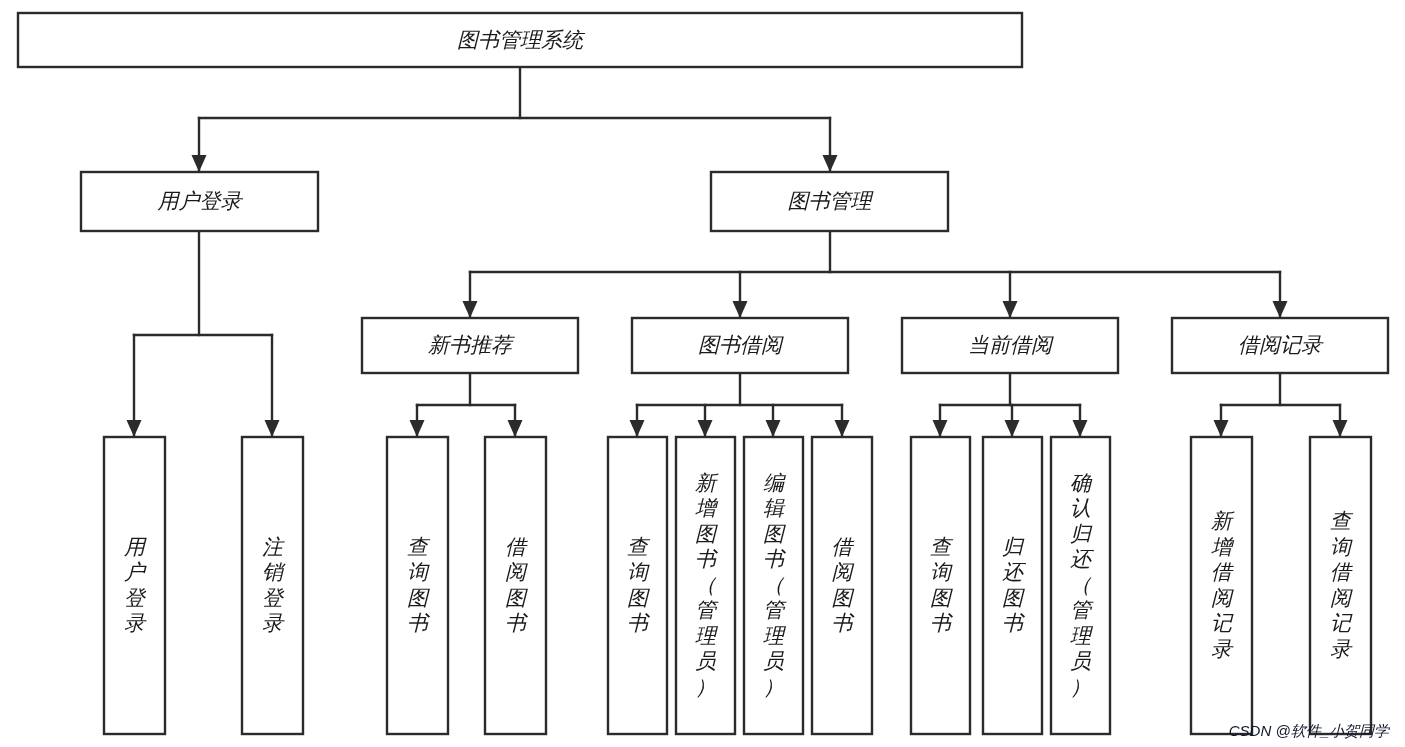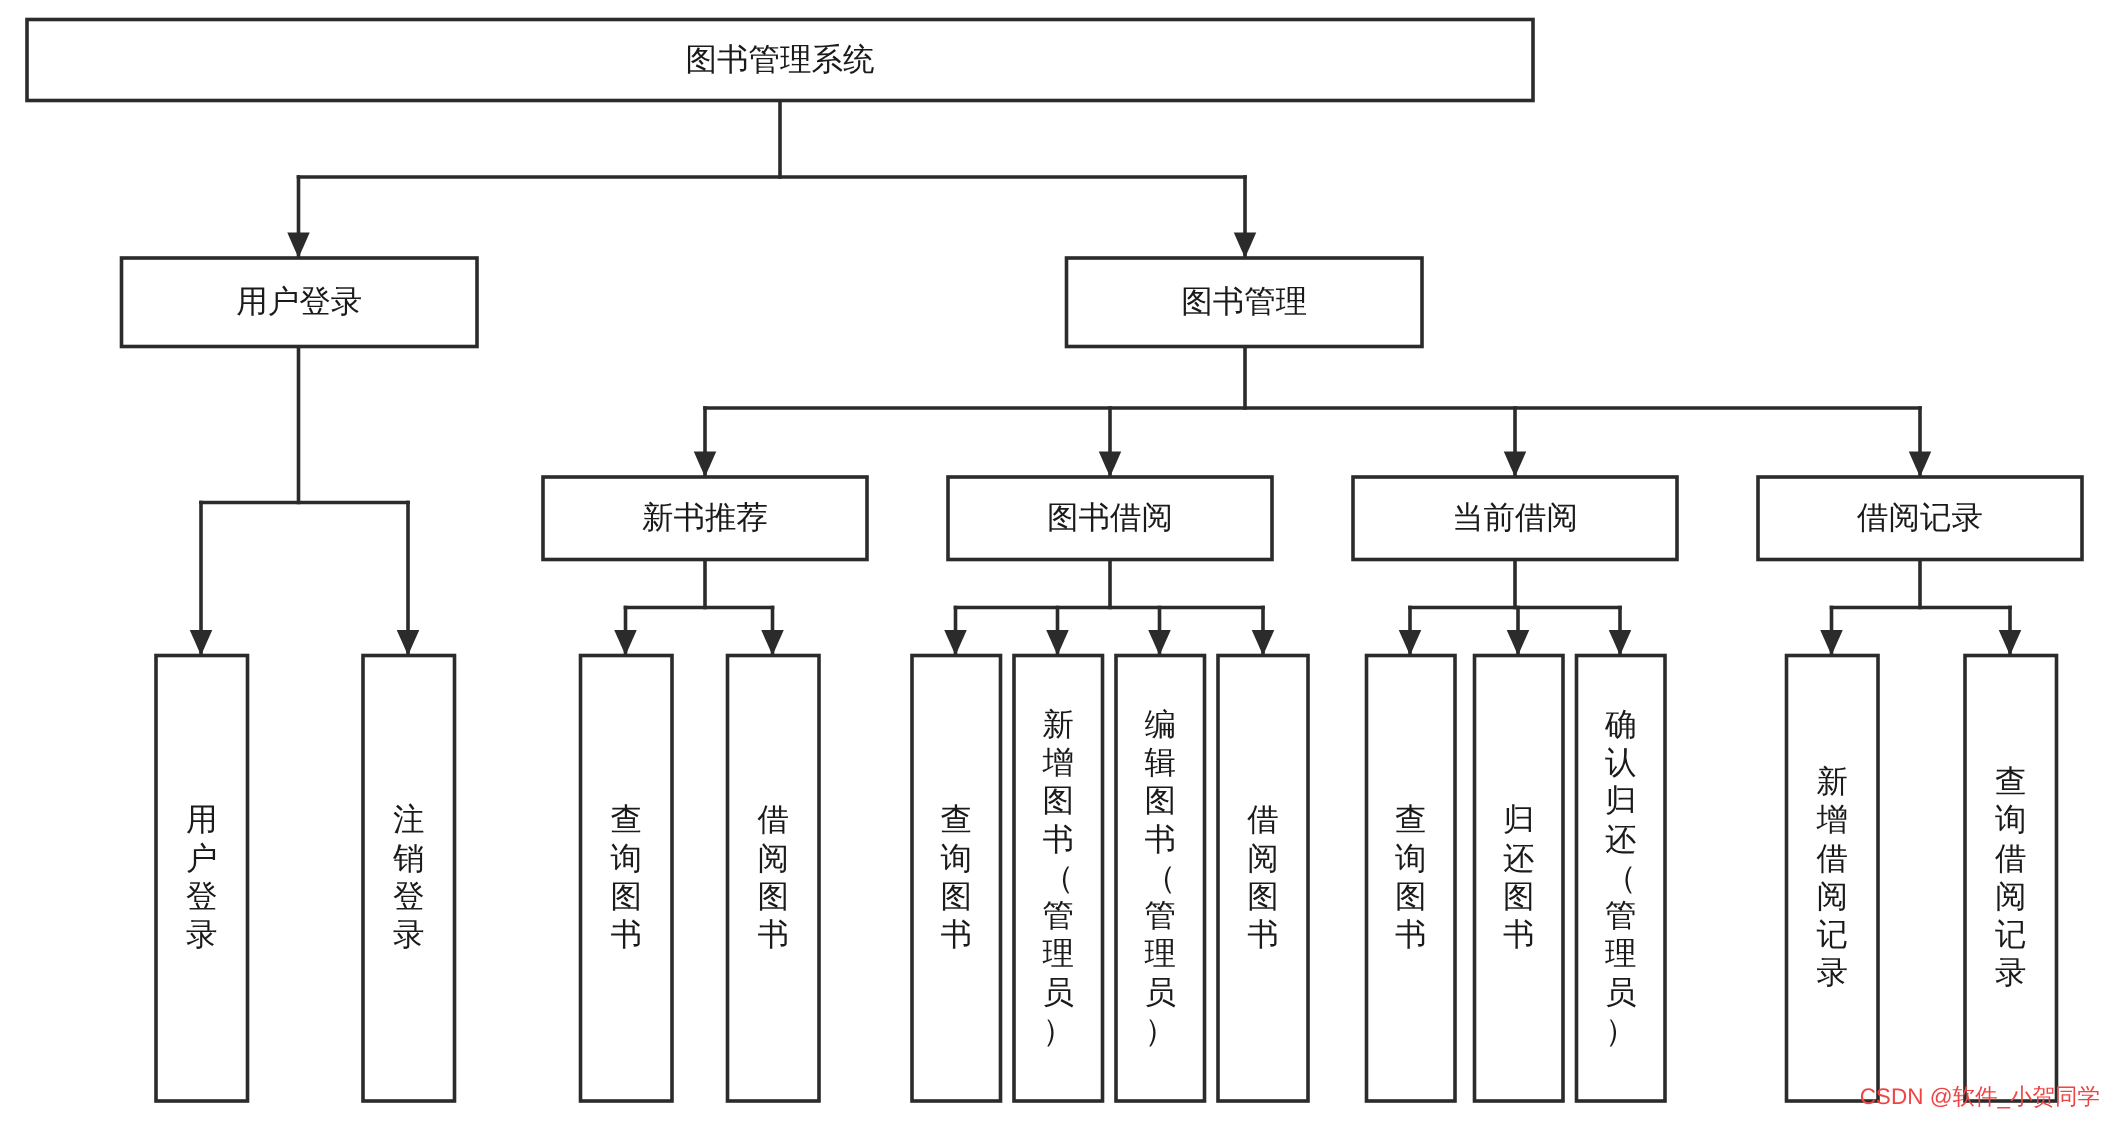--- a/index.html
+++ b/index.html
@@ -11,20 +11,21 @@
     width: 1405px;
     height: 747px;
     font-family: "Liberation Sans", "DejaVu Sans", sans-serif;
     overflow: hidden;
     position: relative;
   }
   #diagram-root {
     position: relative;
     width: 1405px;
     height: 747px;
+    font-style: italic;
   }
   svg#tree-svg {
     position: absolute;
     left: 0;
     top: 0;
     width: 1405px;
     height: 747px;
     display: block;
   }
   .node-box {
@@ -44,25 +45,25 @@
   }
   .node-label-h {
     font-family: "Liberation Sans", "DejaVu Sans", sans-serif;
     font-size: 21px;
     fill: #1a1a1a;
     text-anchor: middle;
     dominant-baseline: middle;
   }
   .watermark-text {
     position: absolute;
-    right: 5px;
+    right: 16px;
     bottom: 6px;
     font-family: "Liberation Sans", "DejaVu Sans", sans-serif;
     font-size: 15px;
-    color: #ef4444;
+    color: #0f172a;
     white-space: nowrap;
     user-select: none;
   }
 </style>
 </head>
 <body>
 
 <div id="diagram-root">
   <svg id="tree-svg" viewBox="0 0 1405 747" xmlns="http://www.w3.org/2000/svg">
     <g id="connectors-layer">

